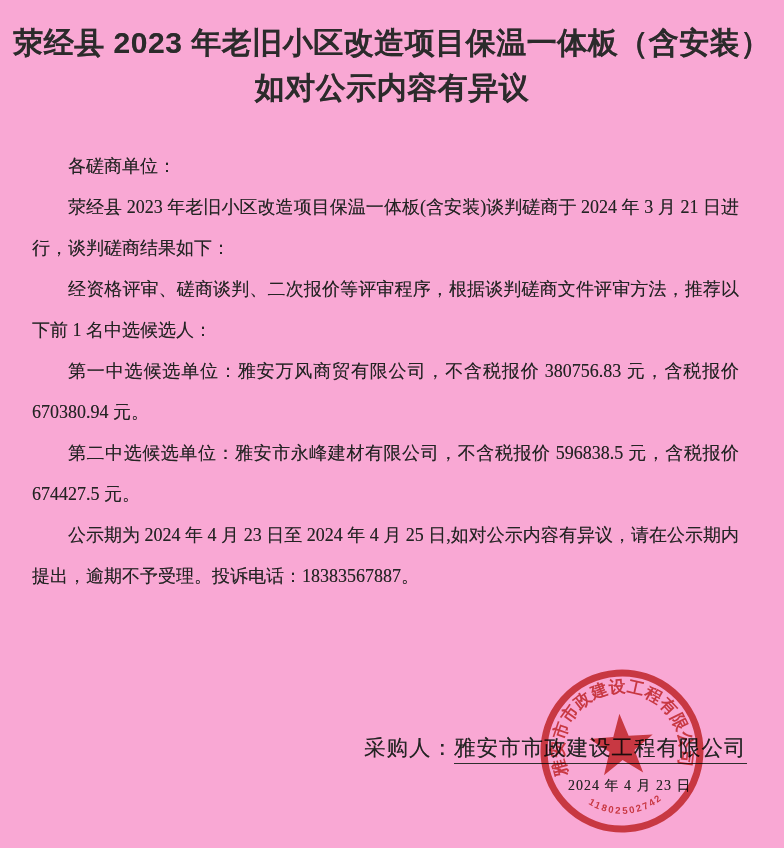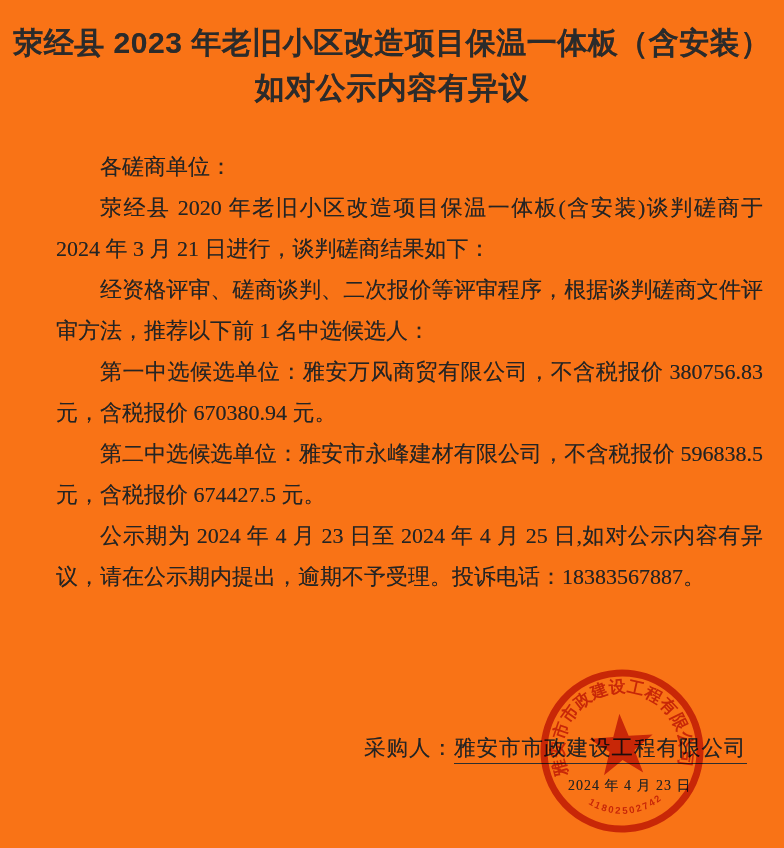--- a/index.html
+++ b/index.html
@@ -5,21 +5,21 @@
   html, body {
     margin: 0;
     padding: 0;
     background: #e8e8e8;
   }
   .page {
     position: relative;
     width: 784px;
     height: 848px;
     margin: 0 auto;
-    background: #f97316;
+    background: #f9a8d4;
     overflow: hidden;
     font-family: "Liberation Serif", "DejaVu Serif", serif;
     color: #242424;
   }
   
   .title-block {
     position: absolute;
     top: 20px;
     left: 0;
     right: 0;
@@ -29,23 +29,23 @@
     font-size: 30px;
     line-height: 45px;
     color: #2b2b2b;
     letter-spacing: 0.5px;
     text-shadow: 0 0 0.5px rgba(43,43,43,0.55);
   }
   
   .body-block {
     position: absolute;
     top: 146px;
-    left: 56px;
+    left: 32px;
     width: 707px;
-    font-size: 22px;
+    font-size: 18px;
     line-height: 41px;
     text-align: justify;
     text-shadow: 0 0 0.5px rgba(36,36,36,0.5);
   }
   .body-block p {
     margin: 0;
     text-indent: 2em;
   }
   .salutation {
     margin: 0;
@@ -92,21 +92,21 @@
 
 <div class="page">
 
   <div class="title-block">
     <div>荥经县 2023 年老旧小区改造项目保温一体板（含安装）</div>
     <div>如对公示内容有异议</div>
   </div>
 
   <div class="body-block">
     <p class="salutation">各磋商单位：</p>
-    <p>荥经县 2020 年老旧小区改造项目保温一体板(含安装)谈判磋商于 2024 年 3 月 21 日进行，谈判磋商结果如下：</p>
+    <p>荥经县 2023 年老旧小区改造项目保温一体板(含安装)谈判磋商于 2024 年 3 月 21 日进行，谈判磋商结果如下：</p>
     <p>经资格评审、磋商谈判、二次报价等评审程序，根据谈判磋商文件评审方法，推荐以下前 1 名中选候选人：</p>
     <p>第一中选候选单位：雅安万风商贸有限公司，不含税报价 380756.83 元，含税报价 670380.94 元。</p>
     <p>第二中选候选单位：雅安市永峰建材有限公司，不含税报价 596838.5 元，含税报价 674427.5 元。</p>
     <p>公示期为 2024 年 4 月 23 日至 2024 年 4 月 25 日,如对公示内容有异议，请在公示期内提出，逾期不予受理。投诉电话：18383567887。</p>
   </div>
 
   <div class="sig-line">
     <span>采购人：</span><span class="sig-name">雅安市市政建设工程有限公司</span>
   </div>
 

